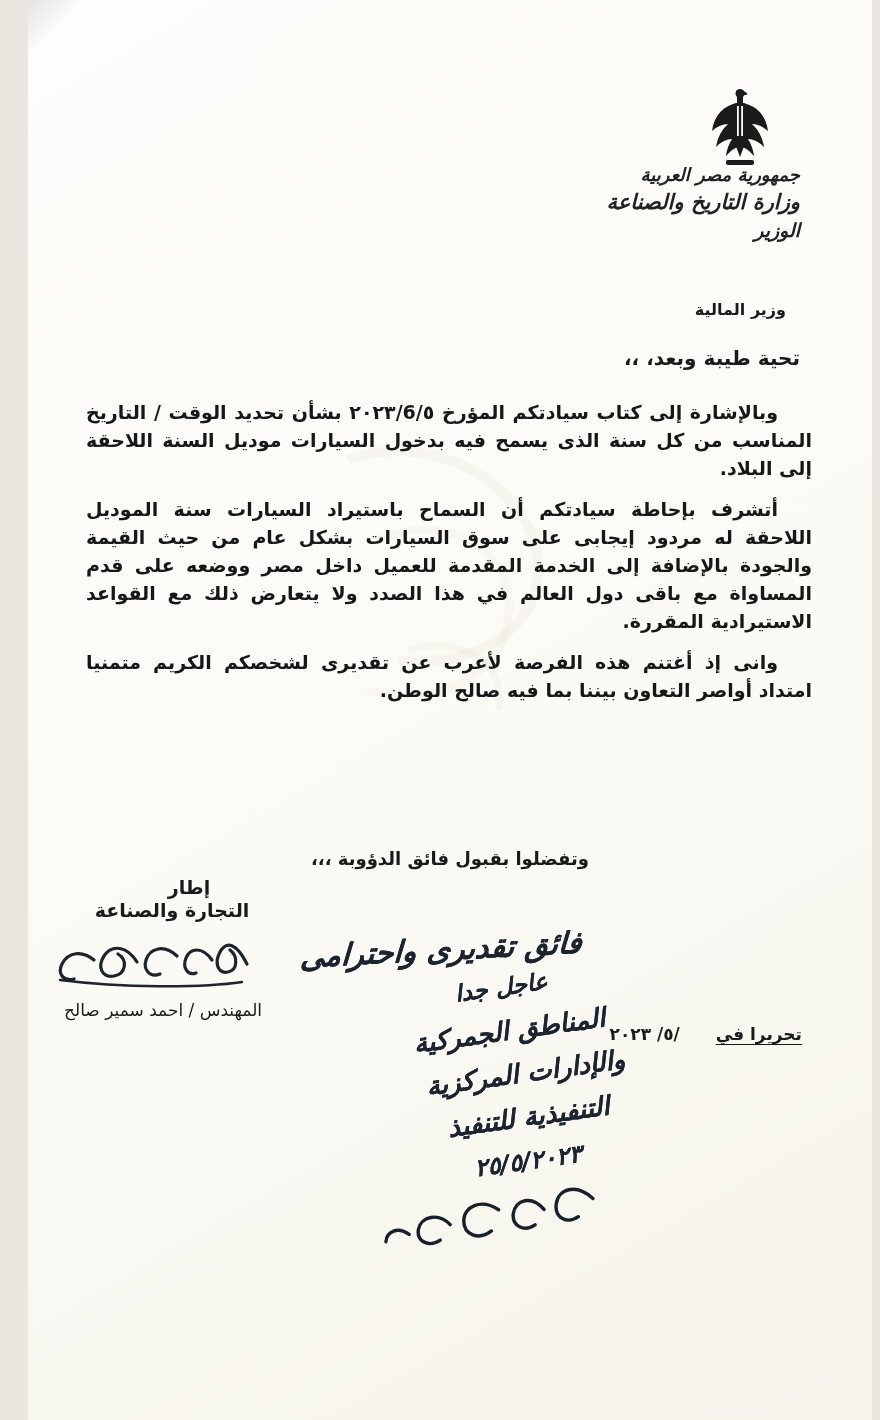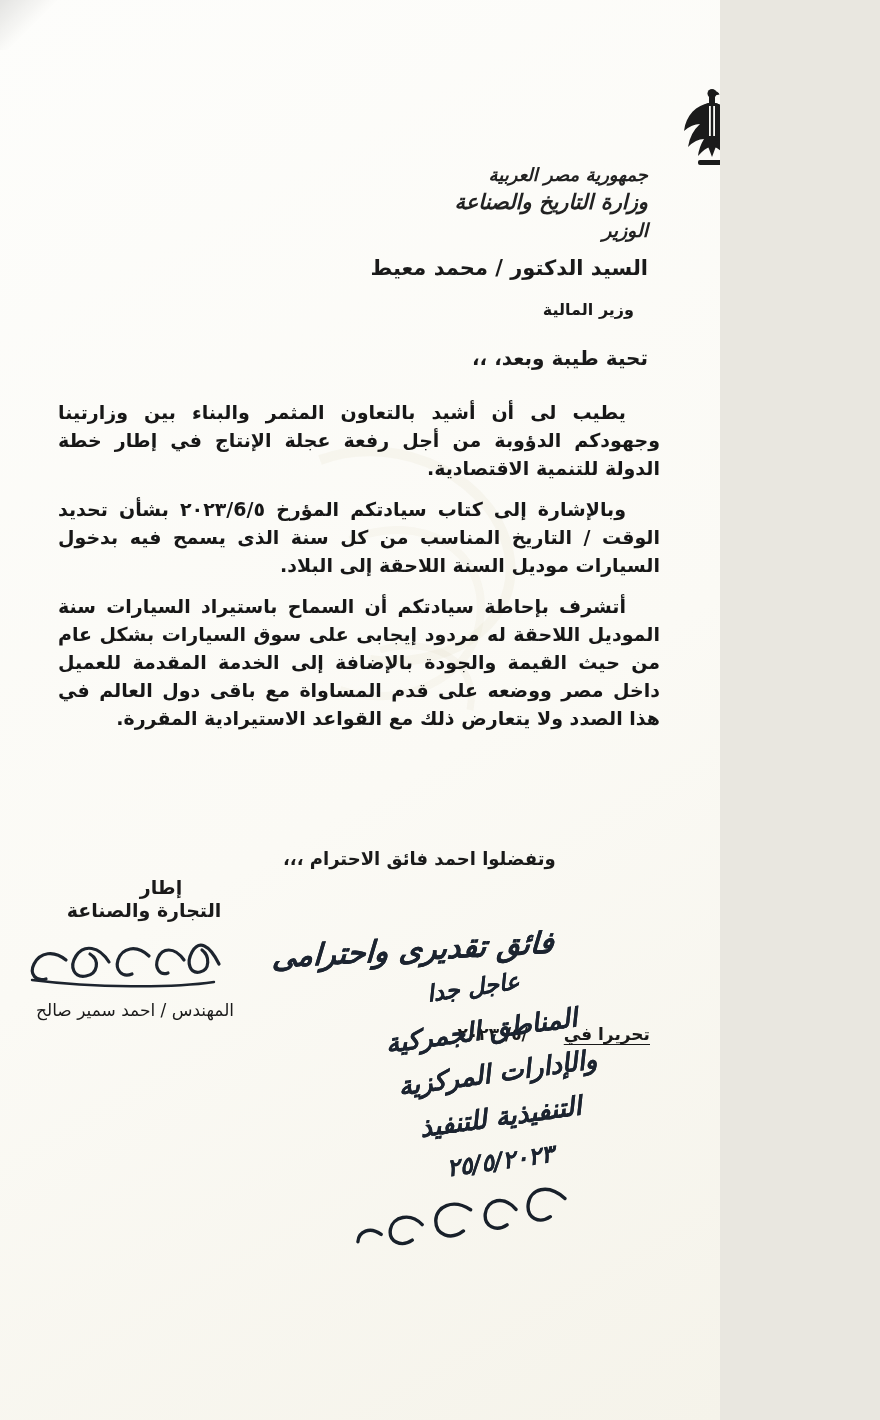--- a/index.html
+++ b/index.html
@@ -1,22 +1,22 @@
 <!DOCTYPE html>
 <html lang="ar"><head>
 <meta charset="utf-8">
 <style>
   * { margin:0; padding:0; box-sizing:border-box; }
   html,body { width:880px; height:1420px; }
   body { font-family:"DejaVu Sans", sans-serif; background:#e9e7e0; }
 
   .page {
-    position:relative; width:720px; height:1420px; overflow:hidden;
+    position:relative; width:844px; height:1420px; overflow:hidden;
     background:linear-gradient(150deg,#fdfdfb 0%,#fbfaf5 55%,#f5f3ea 100%);
-    direction:rtl; color:#1a1a1a;
+    direction:rtl; color:#1a1a1a;margin-left:28px;
   }
 
   .corner-fold {
     position:absolute; top:0; left:0; width:80px; height:50px;
     background:linear-gradient(135deg, rgba(0,0,0,0.10), rgba(0,0,0,0.0) 45%);
     pointer-events:none;
   }
 
   .watermark { position:absolute; top:420px; left:280px; width:280px; height:330px; opacity:.5; pointer-events:none; }
 
@@ -96,31 +96,30 @@
       </g>
     </svg>
   </div>
 
   <div class="letterhead">
     <div class="lh-line lh-country">جمهورية مصر العربية</div>
     <div class="lh-line lh-ministry">وزارة التاريخ والصناعة</div>
     <div class="lh-line lh-office">الوزير</div>
   </div>
 
-  <div class="addr-name">السيد الدكتور / محمد معيط</div>
   <div class="addr-title">وزير المالية</div>
   <div class="greeting">تحية طيبة وبعد، ،،</div>
 
   <div class="body-block">
-    <p>يطيب لى أن أشيد بالتعاون المثمر والبناء بين وزارتينا وجهودكم الدؤوبة من أجل رفعة عجلة الإنتاج في إطار خطة الدولة للتنمية الاقتصادية.</p>
     <p>وبالإشارة إلى كتاب سيادتكم المؤرخ ٢٠٢٣/6/٥ بشأن تحديد الوقت / التاريخ المناسب من كل سنة الذى يسمح فيه بدخول السيارات موديل السنة اللاحقة إلى البلاد.</p>
     <p>أتشرف بإحاطة سيادتكم أن السماح باستيراد السيارات سنة الموديل اللاحقة له مردود إيجابى على سوق السيارات بشكل عام من حيث القيمة والجودة بالإضافة إلى الخدمة المقدمة للعميل داخل مصر ووضعه على قدم المساواة مع باقى دول العالم في هذا الصدد ولا يتعارض ذلك مع القواعد الاستيرادية المقررة.</p>
+    <p>وانى إذ أغتنم هذه الفرصة لأعرب عن تقديرى لشخصكم الكريم متمنيا امتداد أواصر التعاون بيننا بما فيه صالح الوطن.</p>
   </div>
 
-  <div class="closing">وتفضلوا احمد فائق الاحترام ،،،</div>
+  <div class="closing">وتفضلوا بقبول فائق الدؤوبة ،،،</div>
 
   <div class="sig-title1">إطار</div>
   <div class="sig-title2">التجارة والصناعة</div>
 
   <div class="sig-scribble">
     <svg width="215" height="68" viewBox="0 0 215 68">
       <path d="M205 38 C195 18 185 14 178 26 C172 37 176 48 186 46 C196 44 196 30 188 24 M170 34 C160 20 148 22 144 32 C140 42 146 50 154 47 M135 30 C122 18 108 22 104 34 C101 44 108 52 118 48 M95 36 C85 20 70 18 62 30 C55 41 60 52 72 50 C84 48 86 34 76 28 M52 34 C40 24 26 26 20 38 C15 48 22 56 32 53" stroke="#1d242e" stroke-width="3.2" fill="none" stroke-linecap="round"></path>
       <path d="M200 56 C160 62 80 62 18 54" stroke="#1d242e" stroke-width="2.4" fill="none" stroke-linecap="round"></path>
     </svg>
   </div>

